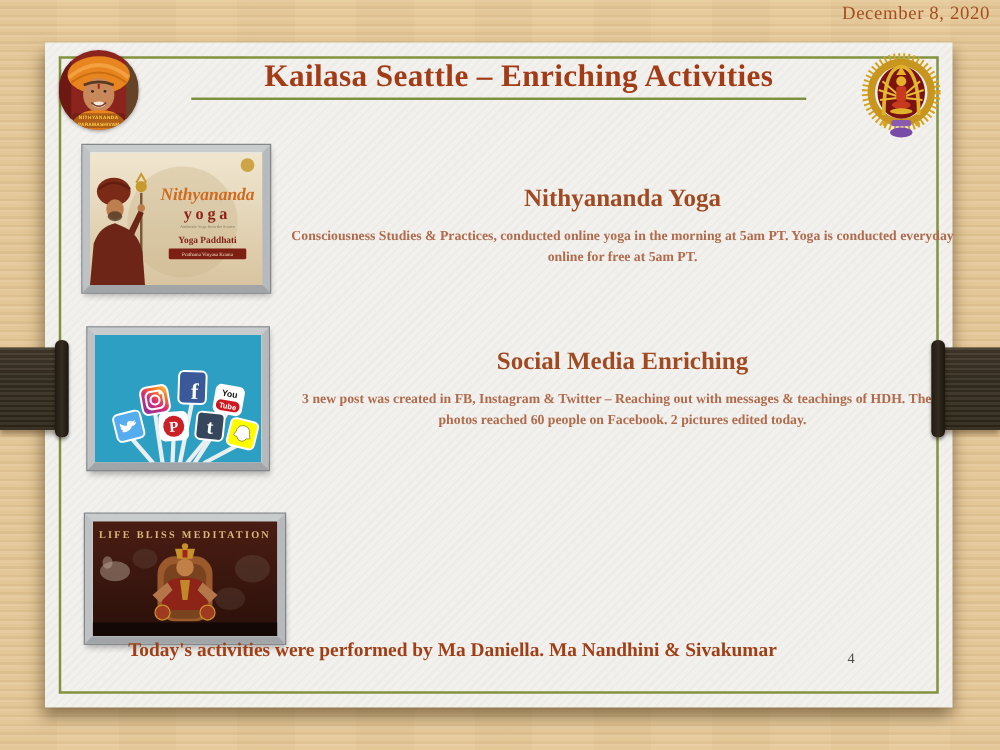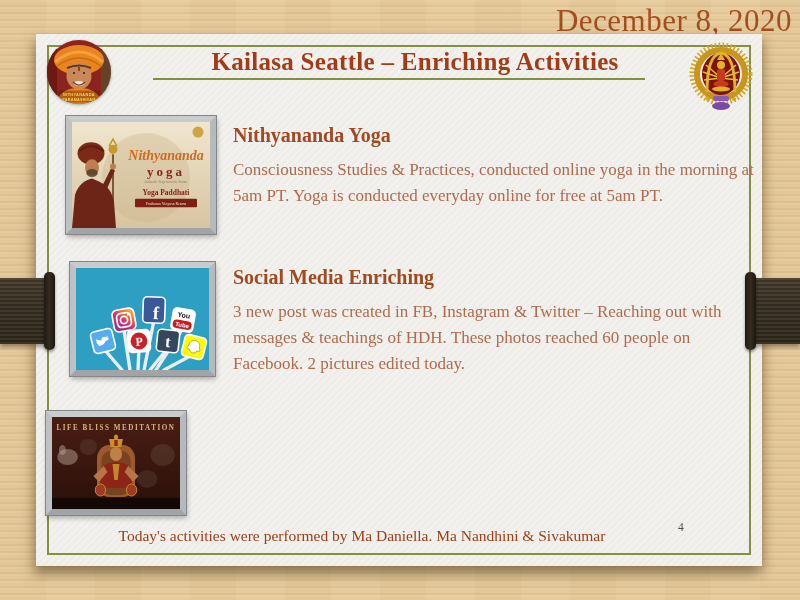--- a/index.html
+++ b/index.html
@@ -7,21 +7,21 @@
   body {
     position:relative;
     font-family:"Liberation Serif", serif;
     background-color:#e7cb9c;
     background-image:
       repeating-linear-gradient(180deg, rgba(255,255,255,.08) 0 2px, rgba(0,0,0,0) 2px 5px, rgba(150,115,60,.09) 5px 7px),
       repeating-linear-gradient(90deg, rgba(165,125,65,.05) 0 46px, rgba(0,0,0,0) 46px 95px);
   }
   .date {
     position:absolute; top:3px; left:420px; width:372px;
-    text-align:right; font-size:31px; color:#a34e20; letter-spacing:.5px;
+    text-align:right; font-size:15px; color:#a34e20; letter-spacing:.5px;
   }
   .slide {
     position:absolute; left:36px; top:34px; width:726px; height:532px;
     background:#f2f1ee;
     background-image:repeating-linear-gradient(135deg, rgba(0,0,0,.02) 0 2px, rgba(0,0,0,0) 2px 5px);
     box-shadow:-3px 8px 12px rgba(96,72,40,.5), 3px 5px 9px rgba(96,72,40,.3);
   }
   .slide-border {
     position:absolute; left:11px; top:11px; right:11px; bottom:11px;
     border:2px solid #82923f; pointer-events:none;
@@ -32,35 +32,35 @@
   }
   .title-underline {
     position:absolute; top:44px; left:117px; width:492px; height:2.4px;
     background:#7e9140;
   }
   .portrait {
     position:absolute; left:11px; top:6px; width:64px; height:64px;
     border-radius:50%; overflow:hidden; box-shadow:0 1px 3px rgba(0,0,0,.35);
   }
   .deity { position:absolute; left:650px; top:4px; width:70px; height:76px; }
-  .section-text { position:absolute; left:197px; width:530px; text-align:left; }
+  .section-text { position:absolute; left:197px; width:530px; text-align:center;margin-top:24px; }
   .sec-heading { font-size:20px; font-weight:bold; color:#a04a22; }
-  .sec-body { margin-top:10px; font-size:17px; line-height:1.52; color:#b06b4c; }
+  .sec-body { margin-top:10px; font-size:11px; line-height:1.52; color:#b06b4c;font-weight:bold; }
   .framed { position:absolute; border:6px solid #b7babc; outline:1px solid #83878a;
     border-top-color:#c9cccd; border-left-color:#bfc2c4; border-bottom-color:#a2a5a7;
     box-shadow:1px 3px 5px rgba(0,0,0,.3), inset 0 0 0 1px #8d9093;
     background:#fff; overflow:hidden; }
   .img-yoga   { left:30px; top:82px;  width:150px; height:118px; }
   .img-social { left:34px; top:228px; width:145px; height:114px; }
-  .img-dhyan  { left:10px; top:377px; width:140px; height:104px; }
+  .img-dhyan  { left:32px; top:377px; width:160px; height:104px; }
   .framed svg { display:block; width:100%; height:100%; }
-  .sec1 { top:90px; } .sec2 { top:232px; } .sec3 { top:371px; }
+  .sec1 { top:90px; } .sec2 { top:220px; } .sec3 { top:371px; }
   .footer {
-    position:absolute; top:493px; left:0; width:652px; text-align:center;
-    font-size:15.5px; font-weight:normal; color:#a03f16;
+    position:absolute; top:478px; left:0; width:652px; text-align:center;
+    font-size:15.5px; font-weight:bold; color:#a03f16;
   }
   .pagenum { position:absolute; top:487px; left:642px; font-size:11.5px; color:#4d4d4d; }
   .tab {
     position:absolute; height:66px; width:50px; top:278px; z-index:20;
     background:linear-gradient(180deg,#463b2d 0%,#383023 40%,#2f2719 100%);
     background-blend-mode:multiply;
     box-shadow:0 3px 4px rgba(60,40,20,.45);
   }
   .tab::after { content:""; position:absolute; inset:0;
     background:repeating-linear-gradient(180deg, rgba(255,255,255,.05) 0 2px, rgba(0,0,0,.12) 2px 4px); }

